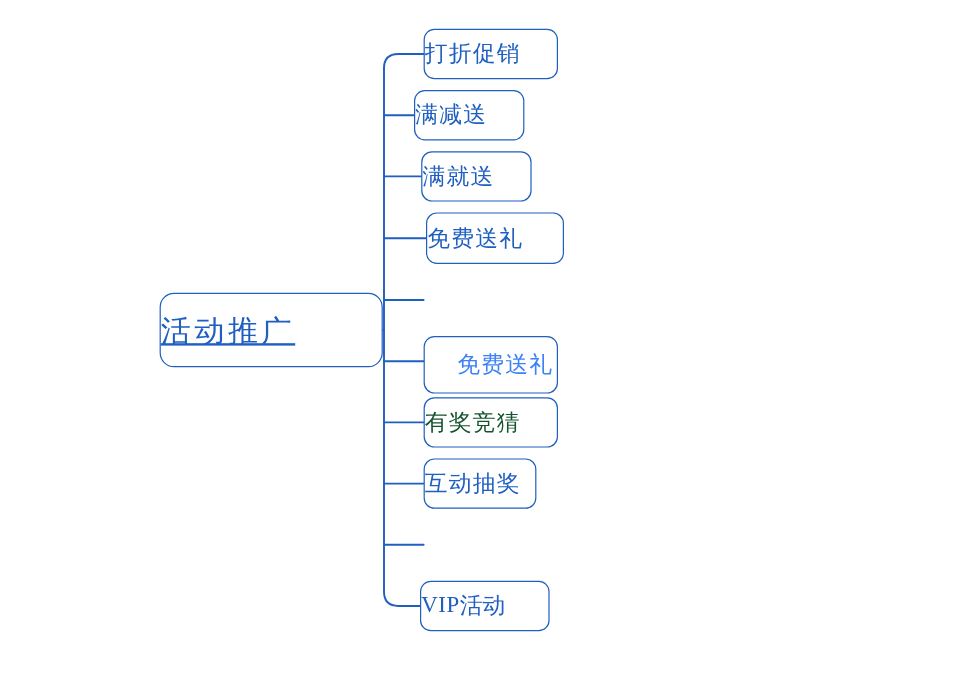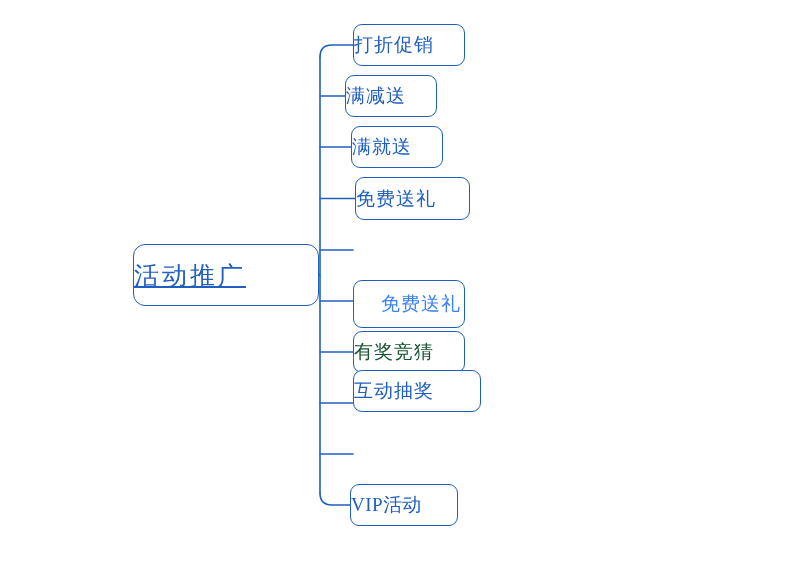--- a/index.html
+++ b/index.html
@@ -89,20 +89,20 @@
     </div>
     <div class="node child" style="left: 355px; top: 177px; width: 115px; height: 43px; border-color: rgb(31, 95, 192); color: rgb(31, 95, 192);">
       <span>免费送礼</span>
     </div>
     <div class="node child" style="left: 353px; top: 280px; width: 112px; height: 48px; border-color: rgb(31, 95, 192); color: #3b82f6; padding-left: 27px;">
       <span>免费送礼</span>
     </div>
     <div class="node child" style="left: 353px; top: 331px; width: 112px; height: 42px; border-color: rgb(31, 95, 192); color: #14532d;">
       <span>有奖竞猜</span>
     </div>
-    <div class="node child" style="left: 353px; top: 370px; width: 128px; height: 42px; border-color: rgb(31, 95, 192); color: rgb(31, 95, 192);">
+    <div class="node child" style="left: 353px; top: 382px; width: 94px; height: 42px; border-color: rgb(31, 95, 192); color: rgb(31, 95, 192);">
       <span>互动抽奖</span>
     </div>
     <div class="node child latin-mixed" style="left: 350px; top: 484px; width: 108px; height: 42px; border-color: rgb(31, 95, 192); color: rgb(31, 95, 192);">
       <span class="latin">VIP</span>
       <span>活动</span>
     </div>
   </div>
 
 </body></html>

